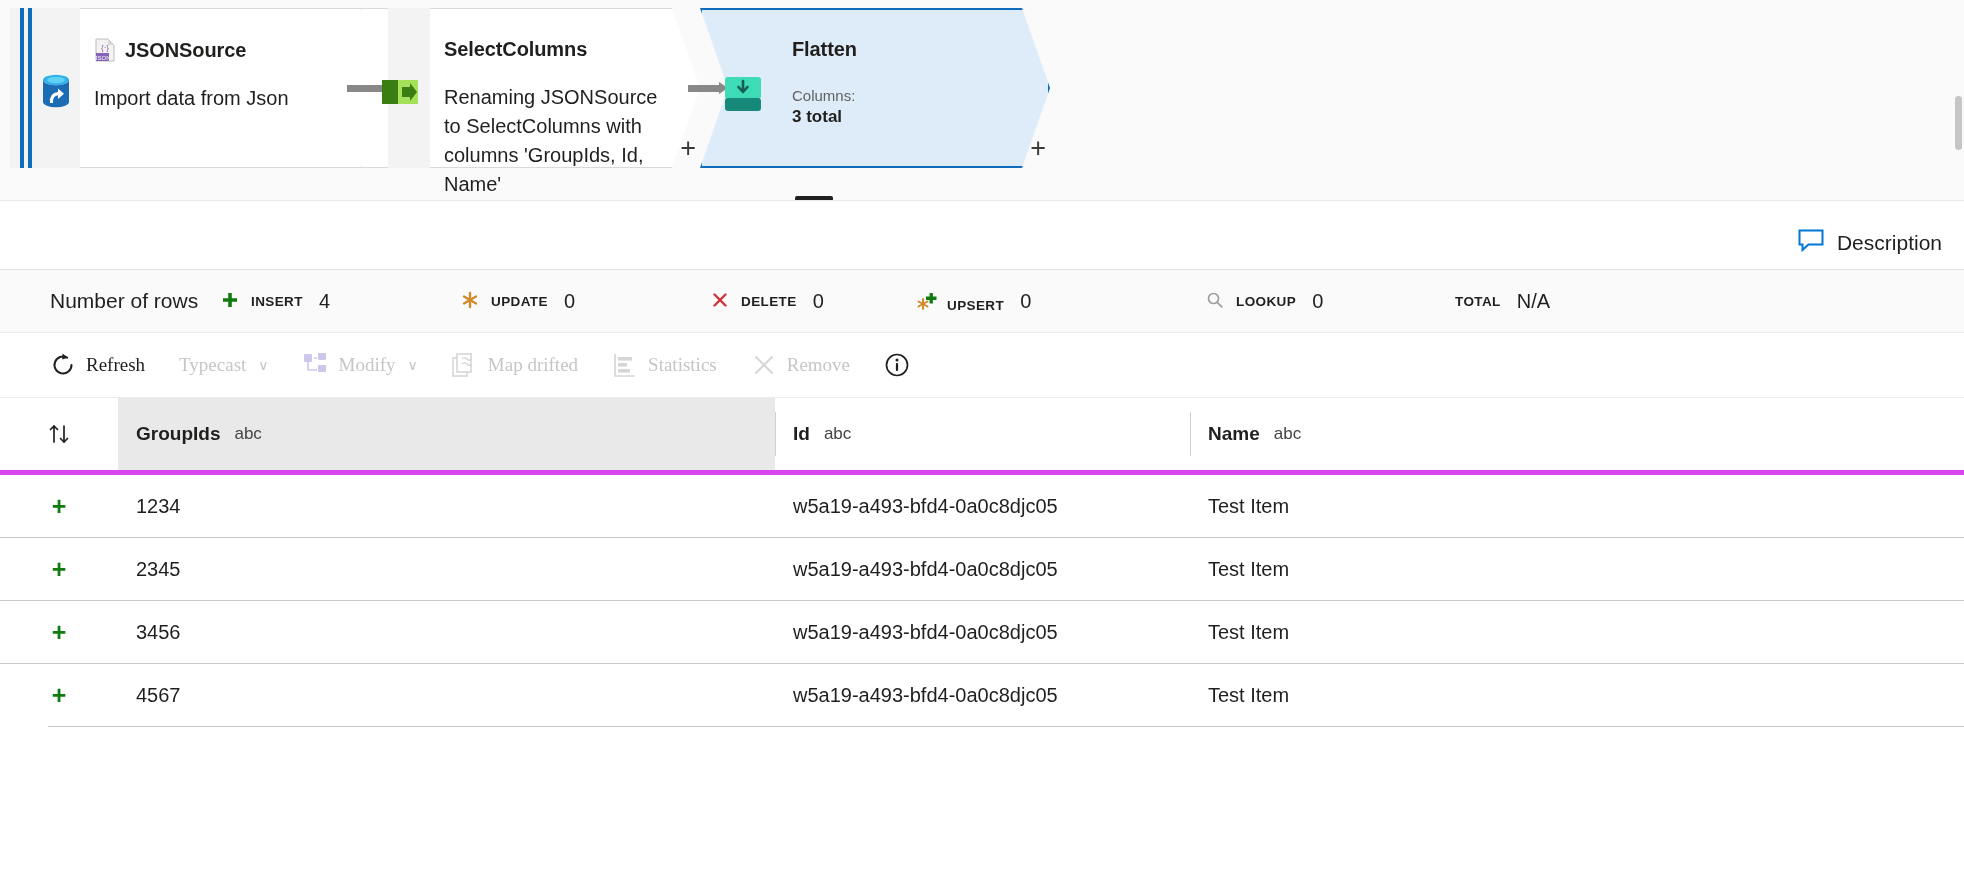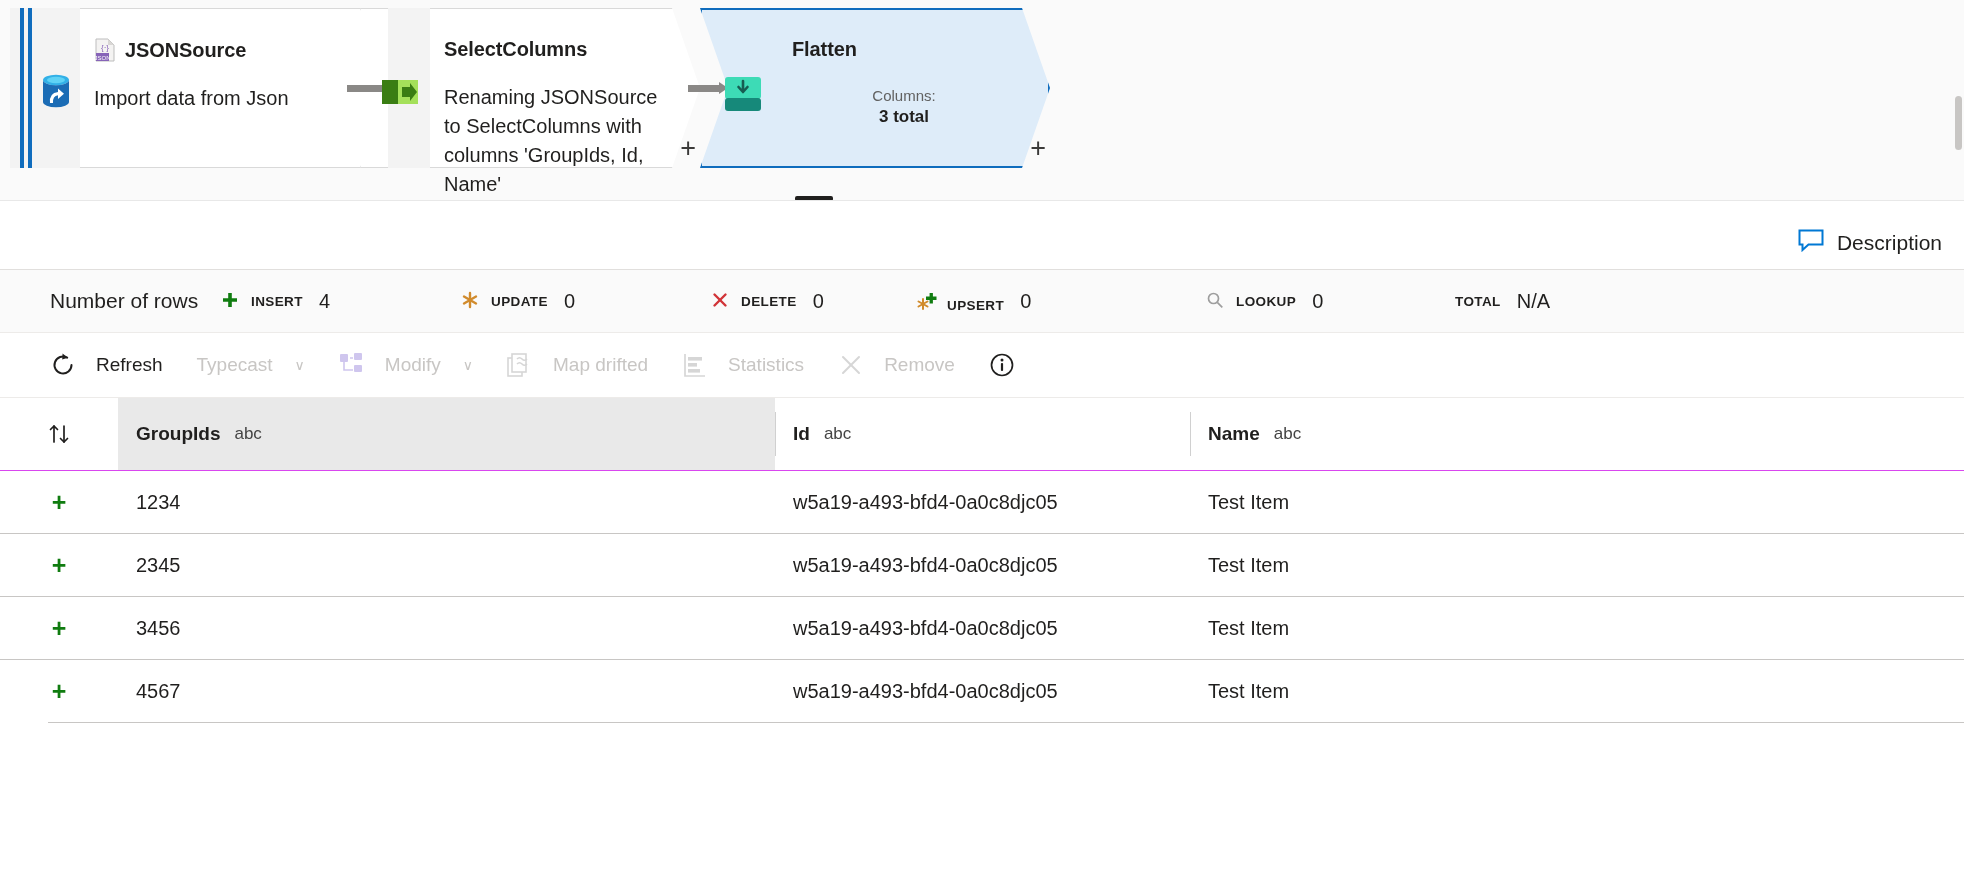--- a/index.html
+++ b/index.html
@@ -132,31 +132,31 @@
   #rows-label{
     position:absolute;left:50px;font-size:21px;color:#201f1e;
   }
 
   
   #toolbar{
     height:64px;border-bottom:1px solid #edebe9;background:#ffffff;
     display:flex;align-items:center;padding-left:50px;
   }
   .tbtn{
-    display:flex;align-items:center;gap:20px;
-    font-size:19px;color:#201f1e;margin-right:34px;cursor:pointer;white-space:nowrap;
+    display:flex;align-items:center;gap:10px;
+    font-size:19px;color:#201f1e;margin-right:34px;cursor:pointer;white-space:nowrap;font-family:Liberation Serif, serif;
   }
   .tbtn.disabled{color:#c8c6c4;cursor:default;}
   .tbtn .ti{width:26px;height:26px;position:relative;flex:0 0 auto;}
   .chev{font-size:14px;color:#c8c6c4;margin-left:2px;}
   .tbtn:not(.disabled) .chev{color:#201f1e;}
 
   
   #grid{position:relative;background:#ffffff;}
-  .hrow{display:flex;height:72px;align-items:stretch;border-bottom:1px solid #d946ef;}
+  .hrow{display:flex;height:72px;align-items:stretch;border-bottom:5px solid #d946ef;}
   .h-sort{
     width:118px;flex:0 0 auto;display:flex;align-items:center;justify-content:center;
     font-size:21px;color:#201f1e;
   }
   .hcell{
     position:relative;display:flex;align-items:center;gap:14px;
     padding-left:18px;box-sizing:border-box;
   }
   .hcell.sel{background:#e9e9e9;}
   .hcell .hname{font-size:19px;font-weight:700;color:#201f1e;}
@@ -228,21 +228,21 @@
         <div class="hdr">
             <span class="title">SelectColumns</span>
           </div>
         <div class="sub">Renaming JSONSource to SelectColumns with columns 'GroupIds, Id, Name'</div>
       </div>
       <div class="plus">+</div>
     </div>
 
     <div class="connector" style="left:688px;width:32px;"></div>
 
-    <div class="node" style="left:700px;width:350px;text-align:center;">
+    <div class="node" style="left:700px;width:350px;">
       <div class="card selected"></div>
       <div class="railbg sel" style="left:30px;width:42px;background:transparent;"></div>
       <div class="badge" style="left:24px;top:68px;width:38px;height:36px;">
         <svg viewBox="0 0 38 36" width="38" height="36">
           <rect x="1" y="1" width="36" height="22" rx="3" fill="#3ddbb6"></rect>
           <rect x="1" y="22" width="36" height="13" rx="3" fill="#16897a"></rect>
           <path d="M19 5 v9 M14.5 11 l4.5 5 l4.5 -5" stroke="#175d52" stroke-width="2.6" fill="none" stroke-linecap="round" stroke-linejoin="round"></path>
         </svg>
       </div>
       <div class="body" style="left:92px;right:34px;">

